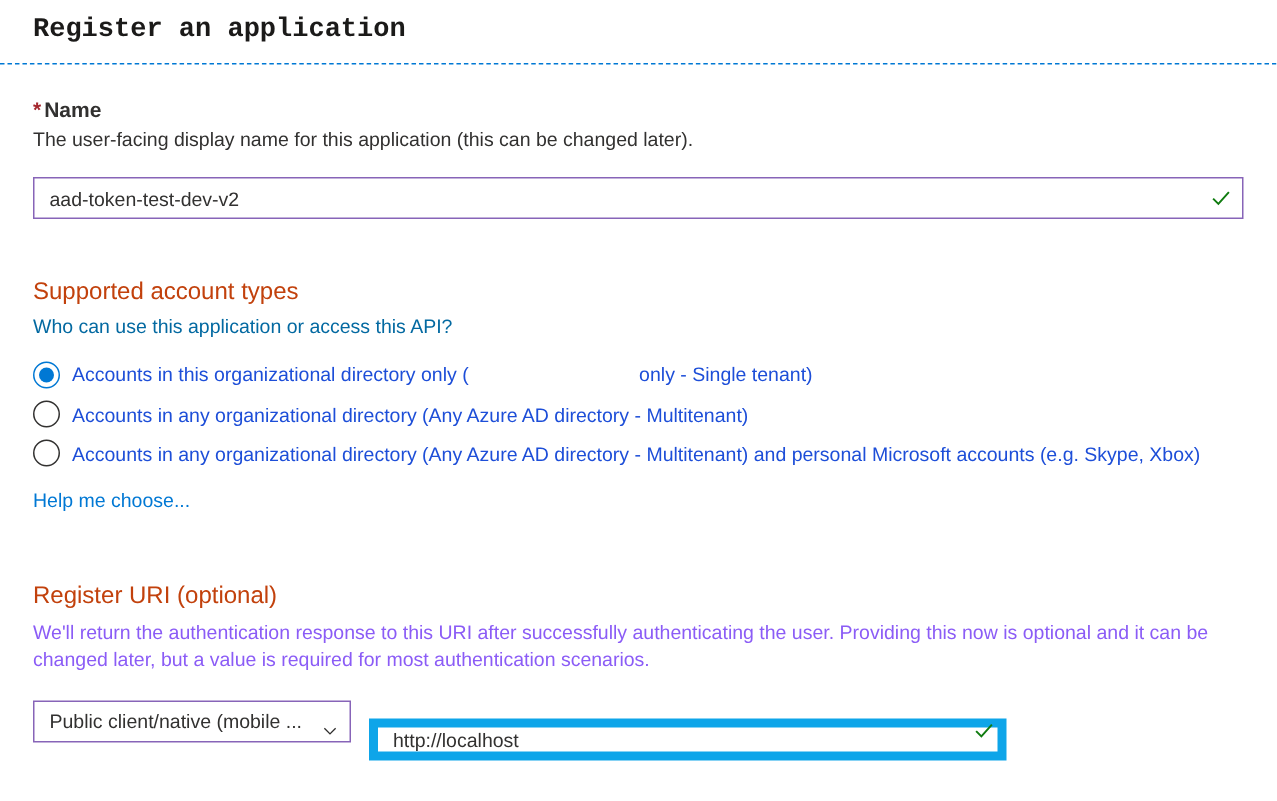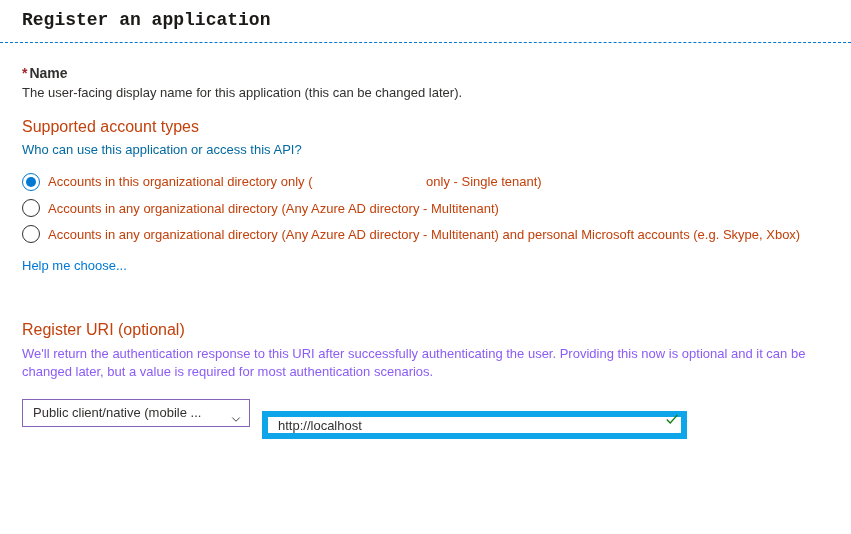--- a/index.html
+++ b/index.html
@@ -102,21 +102,21 @@
       border-color: #0078d4;
     }
     .radio-dot {
       width: 10px;
       height: 10px;
       border-radius: 50%;
       background: #0078d4;
     }
     .radio-label {
       font-size: 13px;
-      color: #c2410c;
+      color: #1d4ed8;
     }
     .redacted {
       display: inline-block;
       width: 110px;
       height: 13px;
       background: transparent;
       vertical-align: middle;
     }
     .help-link {
       color: #0078d4;
@@ -131,21 +131,21 @@
       color: #8b5cf6;
       margin-bottom: 18px;
       line-height: 1.4;
     }
     .redirect-row {
       display: flex;
       gap: 12px;
     }
     .dropdown-wrap {
       position: relative;
-      width: 228px;
+      width: 212px;
     }
     .dropdown {
       width: 100%;
       height: 28px;
       border: 1px solid #8764b8;
       padding: 5px 28px 5px 10px;
       font-size: 13px;
       color: #323130;
       white-space: nowrap;
       overflow: hidden;
@@ -184,20 +184,28 @@
 <div class="header">
   <h1>Register an application</h1>
 </div>
 
 <div class="content">
 
   <div class="field-label">
     <span class="required-star">*</span><span>Name</span>
   </div>
   <div class="field-desc">The user-facing display name for this application (this can be changed later).</div>
+  <div class="text-input-wrap">
+    <input type="text" class="text-input validated" value="aad-token-test-dev-v2" style="">
+    <span class="check-icon">
+      <svg width="14" height="14" viewBox="0 0 16 16">
+          <path fill="none" stroke="currentColor" stroke-width="1.5" d="M2 8.5 L6 12.5 L14 3.5"></path>
+        </svg>
+    </span>
+  </div>
 
   <div class="section-title">Supported account types</div>
   <div class="section-desc">Who can use this application or access this API?</div>
 
   <div class="radio-group">
     <div class="radio-row">
       <span class="radio-circle selected">
           <span class="radio-dot"></span>
         </span>
       <span class="radio-label">

